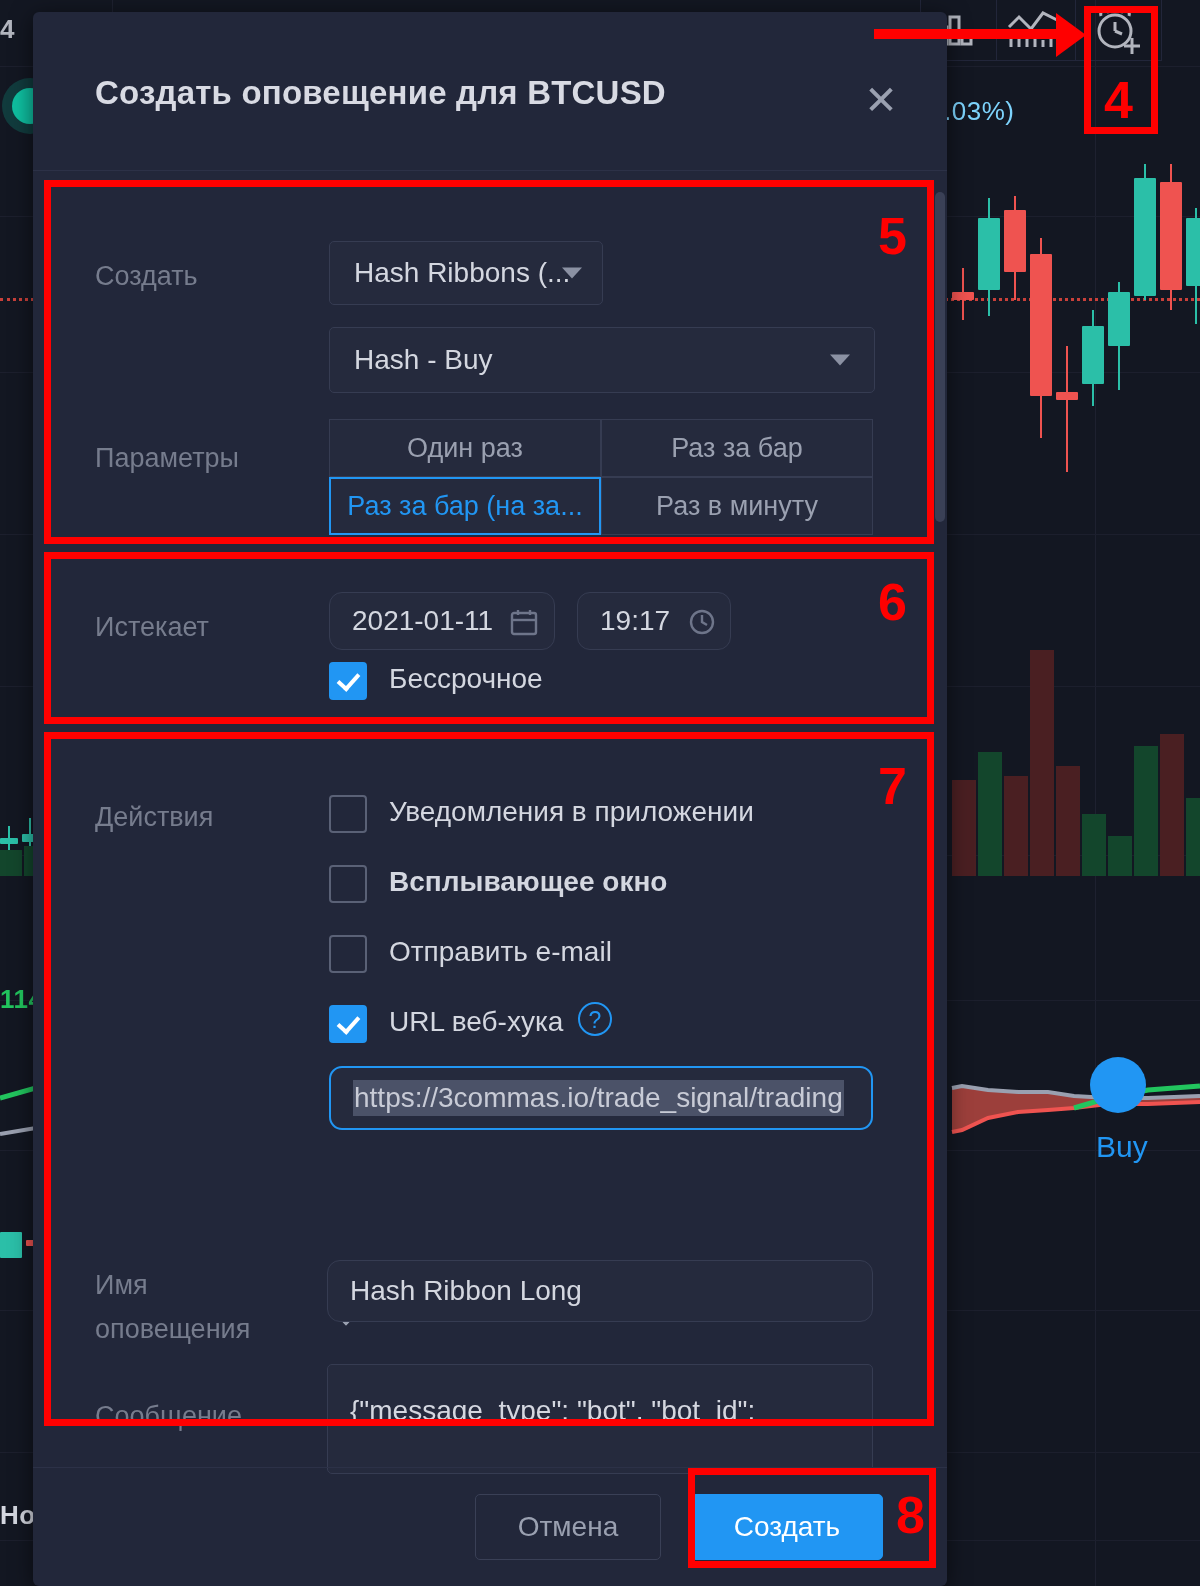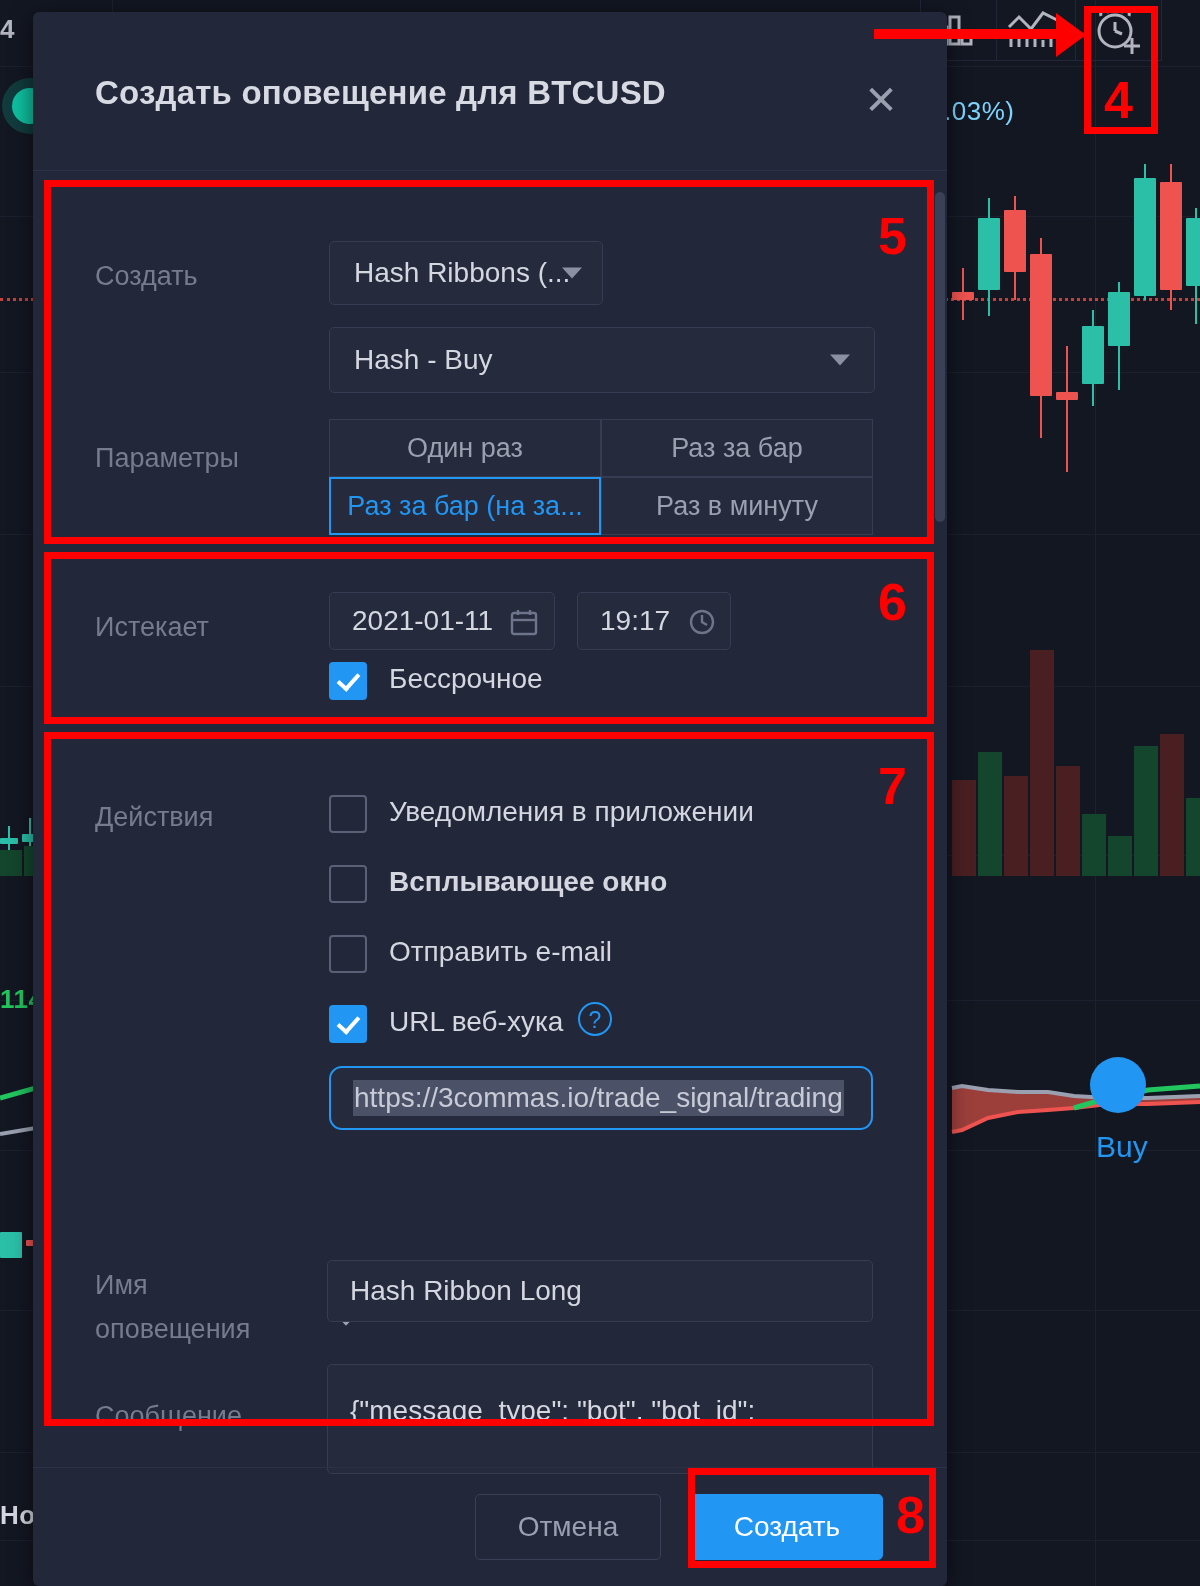--- a/index.html
+++ b/index.html
@@ -67,21 +67,21 @@
   .segwrap{position:absolute;}
   .seg{
     position:absolute;border:1px solid #363c52;background:#252a3d;
     color:#9aa0b0;font-size:27px;display:flex;align-items:center;justify-content:center;
     box-sizing:border-box;white-space:nowrap;overflow:hidden;
   }
   .seg.active{color:#2196f3;border:2px solid #2196f3;z-index:3;}
 
   
   .field{
-    position:absolute;background:#252a3d;border:1px solid #363c52;border-radius:5px;
+    position:absolute;background:#252a3d;border:1px solid #363c52;border-radius:13px;
     color:#d4d7e0;font-size:28px;box-sizing:border-box;
   }
   .field .fv{position:absolute;left:22px;top:50%;transform:translateY(-50%);white-space:nowrap;}
 
   
   .cb{position:absolute;width:38px;height:38px;border-radius:4px;box-sizing:border-box;}
   .cb.off{border:2px solid #5a6176;background:transparent;}
   .cb.on{background:#2196f3;border:2px solid #2196f3;}
   .cb.on:after{
     content:"";position:absolute;left:11px;top:5px;width:9px;height:17px;

